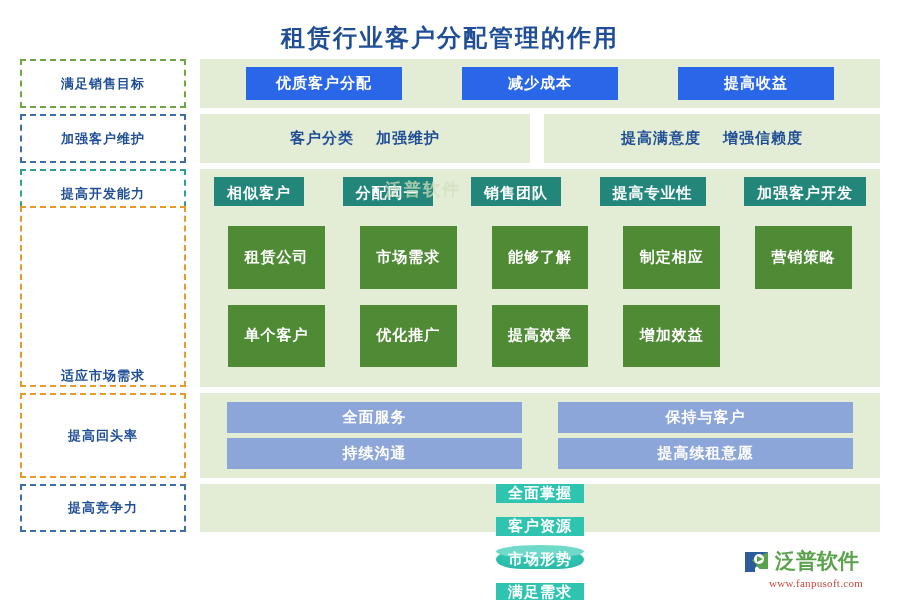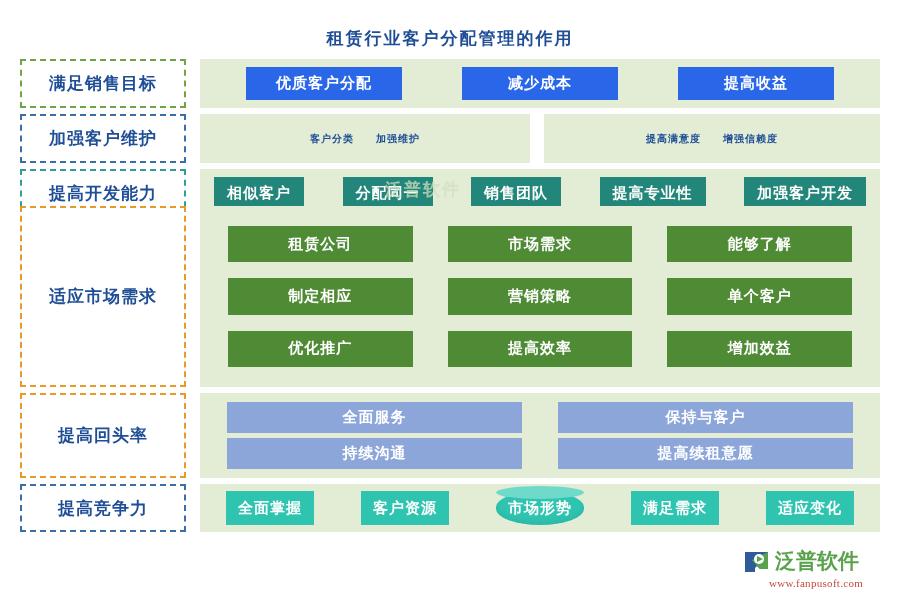--- a/index.html
+++ b/index.html
@@ -12,21 +12,21 @@
     height: 600px;
     overflow: hidden;
     font-family: "DejaVu Sans", "Liberation Sans", sans-serif;
     position: relative;
   }
 
   
   #page-title {
     text-align: center;
     color: #1f4e96;
-    font-size: 17px;
+    font-size: 24px;
     font-weight: bold;
     letter-spacing: 2px;
     padding-top: 17px;
     height: 42px;
     line-height: 42px;
   }
 
   
   .row {
     display: flex;
@@ -35,21 +35,21 @@
   }
 
   .row-label {
     width: 166px;
     min-width: 166px;
     background: #ffffff;
     display: flex;
     align-items: center;
     justify-content: center;
     color: #1f4e96;
-    font-size: 17px;
+    font-size: 13px;
     font-weight: bold;
     letter-spacing: 1px;
     box-sizing: border-box;
   }
   .row-label.green  { border: 2px dashed #70a545; }
   .row-label.blue   { border: 2px dashed #3b6ea8; }
   .row-label.teal   { border: 2px dashed #2f9e93; }
   .row-label.orange { border: 2px dashed #e79a29; }
 
   .row-body {
@@ -82,21 +82,21 @@
     white-space: nowrap;
   }
   .chip.blue    { background: #2a66e8; }
   .chip.teal    { background: #22867a; }
   .chip.green   { background: #4f8a35; }
   .chip.peri    { background: #8ca6d9; }
   .chip.mint    { background: #2ec4b0; }
 
   .plain-text {
     color: #1f4e96;
-    font-size: 10px;
+    font-size: 15px;
     font-weight: bold;
     letter-spacing: 1px;
     white-space: nowrap;
   }
 
   
   #row1 { height: 49px; }
   #row1 .row-label { height: 49px; }
   #row1 .panel { height: 49px; padding: 0 16px; justify-content: space-around; }
   #row1 .chip { height: 33px; width: 156px; }
@@ -109,26 +109,26 @@
   #row2 .panel-b { flex: 1; }
 
   
   #row3 { height: 31px; }
   #row3 .row-label { height: 49px; }
   #row3 .panel { height: 49px; padding: 0 14px; justify-content: space-between; gap: 9px; }
   #row3 .chip { height: 33px; padding: 8px 13px; }
 
   
   #row4 { height: 181px; }
-  #row4 .row-label { height: 181px; }
+  #row4 .row-label { height: 181px; align-items: flex-end; }
   #row4 .panel {
     height: 181px;
     padding: 20px 28px;
     display: grid;
-    grid-template-columns: repeat(3, 1fr);
+    grid-template-columns: repeat(5, 1fr);
     grid-auto-rows: 1fr;
     gap: 16px 35px;
     align-items: stretch;
   }
   #row4 .chip { height: 100%; }
 
   
   #row5 { height: 85px; }
   #row5 .row-label { height: 85px; }
   #row5 .panel {
@@ -137,21 +137,21 @@
     display: grid;
     grid-template-columns: repeat(2, 1fr);
     grid-auto-rows: 1fr;
     gap: 5px 36px;
   }
   #row5 .chip { height: 100%; }
 
   
   #row6 { height: 48px; }
   #row6 .row-label { height: 48px; }
-  #row6 .panel { height: 48px; padding: 0 26px; justify-content: space-between; gap: 14px; align-items: center; }
+  #row6 .panel { height: 48px; padding: 0 26px; justify-content: space-between; gap: 14px; align-items: center; flex-direction: column; }
   #row6 .chip { height: 34px; padding: 0 12px; }
 
   
   .chip.cylinder {
     position: relative;
     background: #2ec4b0;
     height: 34px;
     padding: 0 20px;
     border-radius: 50% / 16px;
     box-shadow: inset 0 -3px 5px rgba(0,0,0,0.06);

